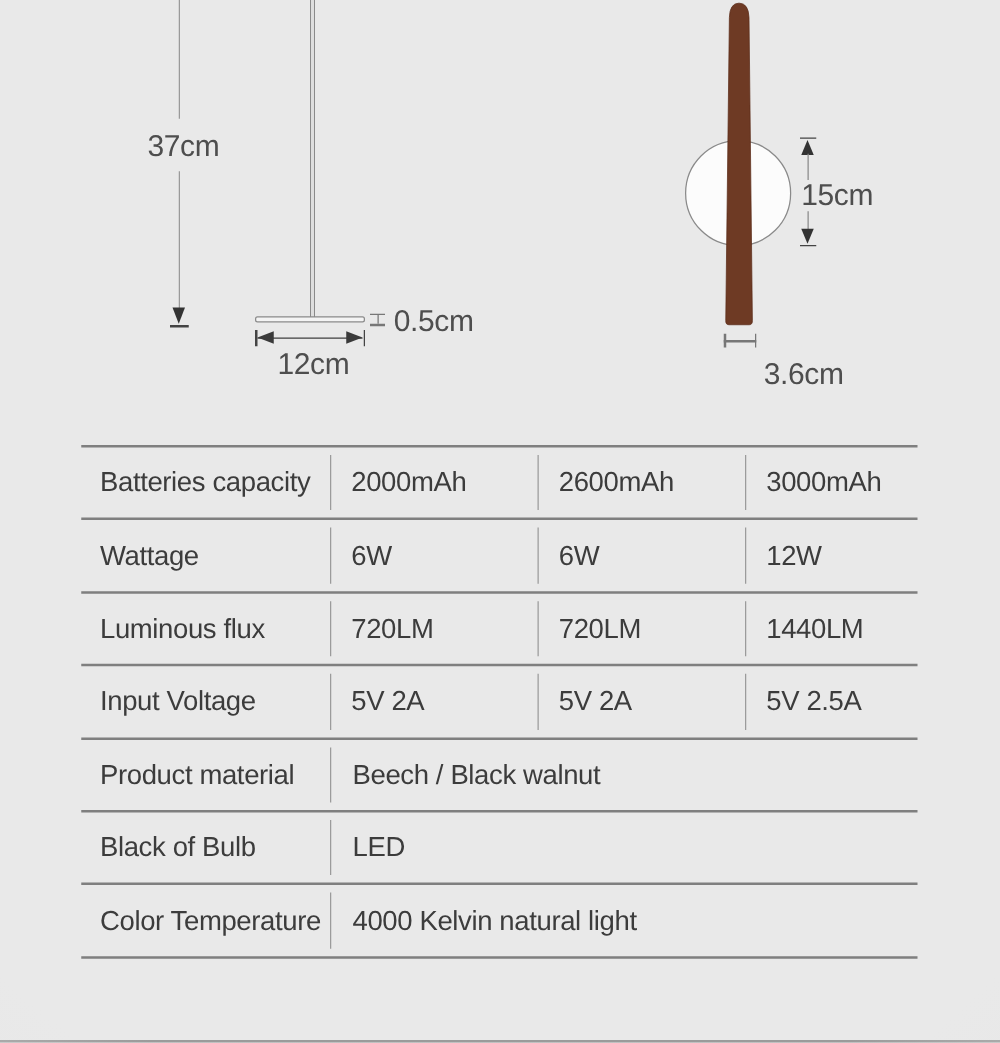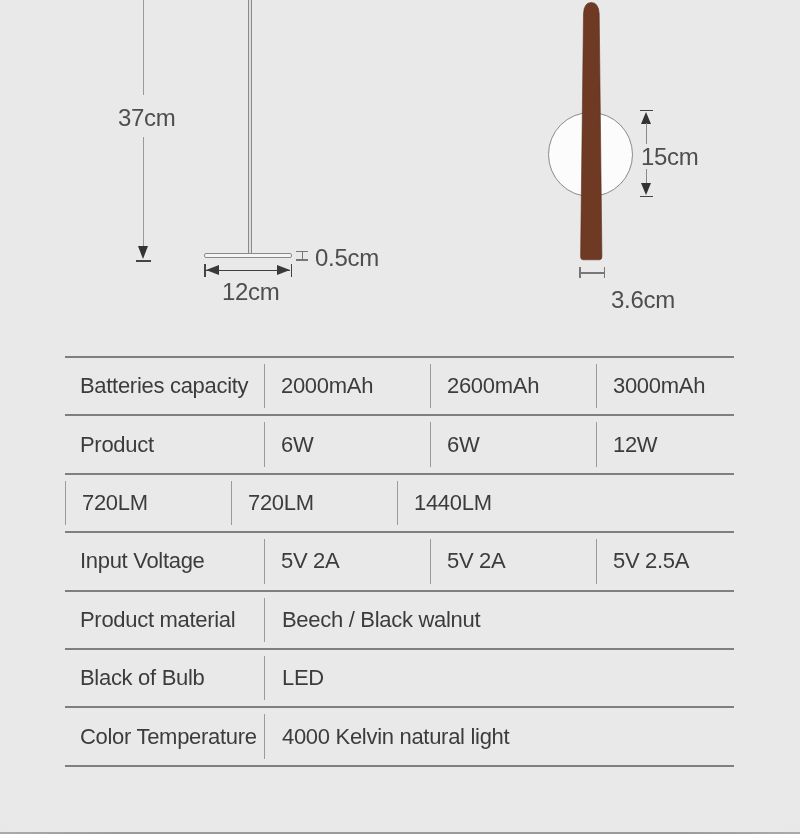--- a/index.html
+++ b/index.html
@@ -145,36 +145,37 @@
           <span class="vsep"></span>
           <span>2600mAh</span>
         </div>
       <div class="t-cell c-val c-v4">
           <span class="vsep"></span>
           <span>3000mAh</span>
         </div>
     </div>
 
     <div class="t-row">
-      <div class="t-cell c-label">Product</div>
+      <div class="t-cell c-label">Wattage</div>
       <div class="t-cell c-val c-v2">
           <span class="vsep"></span>
           <span>6W</span>
         </div>
       <div class="t-cell c-val c-v3">
           <span class="vsep"></span>
           <span>6W</span>
         </div>
       <div class="t-cell c-val c-v4">
           <span class="vsep"></span>
           <span>12W</span>
         </div>
     </div>
 
     <div class="t-row">
+      <div class="t-cell c-label">Luminous flux</div>
       <div class="t-cell c-val c-v2">
           <span class="vsep"></span>
           <span>720LM</span>
         </div>
       <div class="t-cell c-val c-v3">
           <span class="vsep"></span>
           <span>720LM</span>
         </div>
       <div class="t-cell c-val c-v4">
           <span class="vsep"></span>

